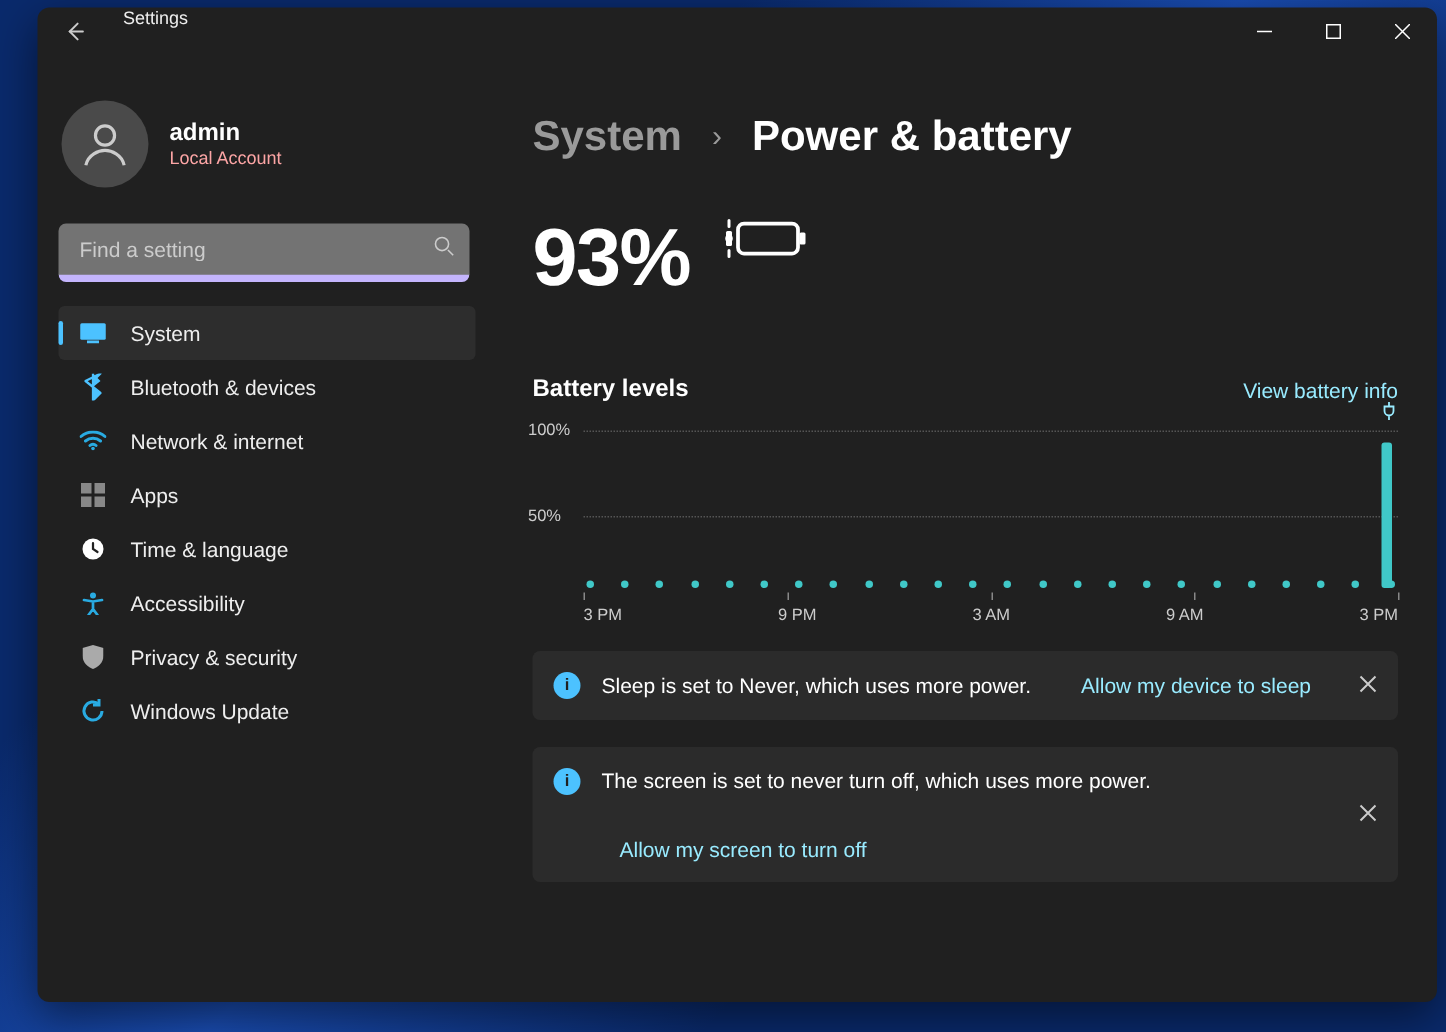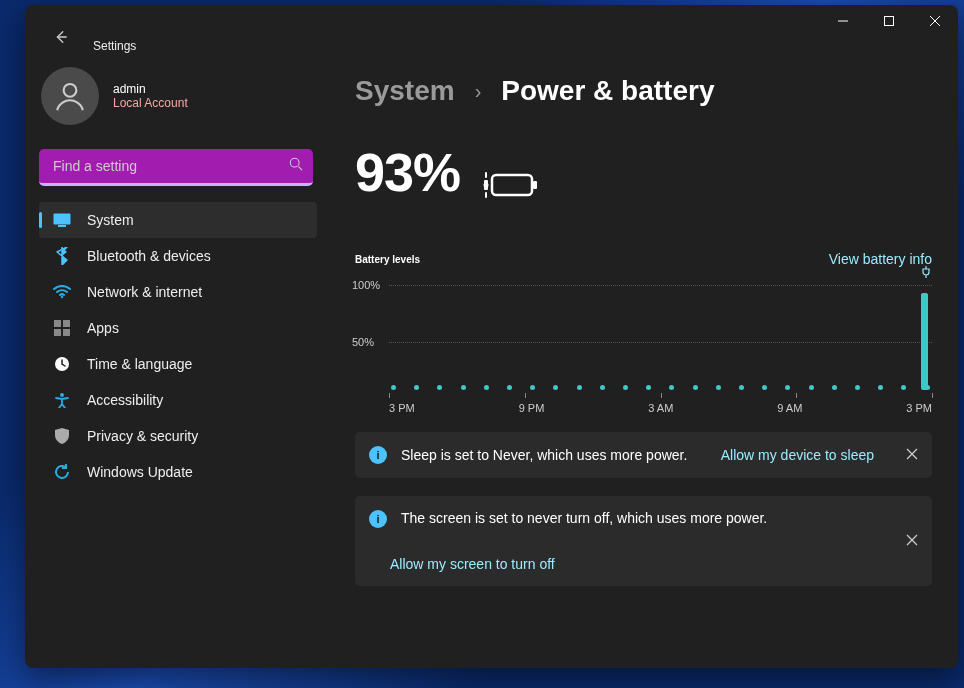--- a/index.html
+++ b/index.html
@@ -1,46 +1,46 @@
 <!DOCTYPE html>
 <html><head>
 <meta charset="utf-8">
 <style>
 html,body{margin:0;padding:0;width:964px;height:688px;font-family:"Segoe UI",Segoe,Arial,sans-serif;background:linear-gradient(135deg,#0a2a6c 0%, #0a2a6c 30%, #1a4db3 50%, #0a2a6c 70%, #0a2a6c 100%);overflow:hidden;color:#fff}
 .window{position:absolute;left:25px;top:5px;width:933px;height:663px;background:#202020;border-radius:8px;box-shadow:0 10px 30px rgba(0,0,0,.5);overflow:hidden}
-.titlebar{height:48px;display:flex;align-items:flex-end;padding-left:20px;position:relative}
+.titlebar{height:48px;display:flex;align-items:flex-start;padding-left:9px;position:relative}
 .back-btn{width:32px;height:32px;display:flex;align-items:center;justify-content:center;color:#ccc;font-size:16px;font-family:"Segoe MDL2 Assets",system-ui;cursor:pointer}
 .app-title{font-size:12px;margin-left:16px;color:#eee}
 .caption-controls{position:absolute;right:0;top:0;height:48px;display:flex}
 .cap-btn{width:46px;height:32px;display:flex;align-items:center;justify-content:center;cursor:pointer}
 .cap-btn svg{stroke:#fff;fill:none}
 .body{display:flex;height:calc(100% - 48px)}
 .sidebar{width:300px;padding:0 8px 0 14px;box-sizing:border-box;display:flex;flex-direction:column;gap:4px}
 .profile{display:flex;align-items:center;gap:14px;padding:14px 6px 20px 2px}
 .avatar{width:58px;height:58px;border-radius:50%;background:#4a4a4a;display:flex;align-items:center;justify-content:center}
 .avatar svg{width:34px;height:34px}
-.profile-name{font-weight:400;font-size:12px}
+.profile-name{font-weight:700;font-size:16px}
 .profile-sub{font-size:12px;color:#fca5a5}
-.search{height:34px;margin:0 4px 12px 0;background:#a21caf;border-bottom:3px solid #c4b5fd;border-radius:5px;display:flex;align-items:center;padding:0 10px 0 12px}
+.search{height:34px;margin:0 4px 12px 0;background:#737373;border-bottom:5px solid #c4b5fd;border-radius:5px;display:flex;align-items:center;padding:0 10px 0 12px}
 .search input{flex:1;background:none;border:0;outline:0;color:#fff;font-size:14px}
 .search input::placeholder{color:#ccc}
 .search .sicon{color:#ccc}
 .nav-item{height:36px;display:flex;align-items:center;gap:16px;padding:0 0 0 14px;border-radius:4px;font-size:14px;color:#eee;cursor:pointer;position:relative}
 .nav-item.sel{background:#2d2d2d}
 .nav-item.sel::before{content:"";position:absolute;left:0;top:10px;width:3px;height:16px;background:#4cc2ff;border-radius:2px}
 .nav-icon{width:18px;display:flex;justify-content:center;font-size:16px}
 .content{flex:1;padding:22px 26px 0 30px;overflow:hidden}
 .crumb{display:flex;align-items:center;gap:20px}
 .crumb-sys{font-size:28px;font-weight:600;color:#9a9a9a}
 .crumb-sep{color:#9a9a9a;font-size:20px}
 .crumb-page{font-size:28px;font-weight:600}
-.batt-row{display:flex;align-items:flex-end;gap:22px;margin-top:34px}
+.batt-row{display:flex;align-items:flex-start;gap:22px;margin-top:34px}
 .batt-pct{font-size:54px;font-weight:600;letter-spacing:-1px}
 .section-row{display:flex;justify-content:space-between;align-items:center;margin-top:48px}
-.section-h{font-size:10px;font-weight:600}
+.section-h{font-size:16px;font-weight:600}
 .link{color:#99ebff;font-size:14px;cursor:pointer}
 .chart{margin-top:18px;position:relative}
 .chart-body{margin-left:34px;height:112px;position:relative;border-top:1px dotted #555}
 .chart-mid{position:absolute;left:0;right:0;top:50%;border-top:1px dotted #555}
 .chart-y{position:absolute;left:-37px;font-size:11px;color:#ccc}
 .chart-y.top{top:-7px}
 .chart-y.mid{top:calc(50% - 7px)}
 .chart-dots{position:absolute;left:0;right:0;bottom:8px;display:flex;justify-content:space-between;padding:0 2px}
 .dot{width:5px;height:5px;background:#40c8c8;border-radius:50%}
 .chart-ticks{position:absolute;left:0;right:0;bottom:0;height:5px}
@@ -48,21 +48,21 @@
 .chart-xlabels{margin-left:34px;display:flex;justify-content:space-between;font-size:11px;color:#ccc;margin-top:4px}
 .bar{position:absolute;right:4px;bottom:8px;width:7px;background:#40c8c8;border-radius:2px}
 .plug-ind{position:absolute;right:0;top:-20px;color:#99ebff;font-size:12px}
 .info-card{background:#2b2b2b;border-radius:5px;margin-top:18px;padding:14px 14px;display:flex;align-items:center;gap:14px;font-size:14px;position:relative}
 .info-card.multiline{flex-wrap:wrap;align-items:flex-start}
 .info-icon{width:18px;height:18px;border-radius:50%;background:#4cc2ff;display:flex;align-items:center;justify-content:center;color:#202020;font-size:11px;font-weight:700;flex-shrink:0}
 .info-text{color:#ffffff}
 .info-link{color:#99ebff;cursor:pointer;margin-left:auto}
 .info-close{color:#ccc;cursor:pointer;margin-left:18px;flex-shrink:0}
 .info-card.multiline .info-close{position:absolute;right:14px;top:50%;transform:translateY(-50%)}
-.info-card.multiline .info-link{margin-left:21px;margin-top:14px;width:100%}
+.info-card.multiline .info-link{margin-left:44px;margin-top:14px;width:100%}
 </style>
 </head>
 <body>
 
 <div class="window">
 
   <div class="titlebar">
     <div class="back-btn">
       <svg width="14" height="14" viewBox="0 0 16 16">
           <path d="M10 2 4 8l6 6" stroke="#ccc" stroke-width="1.5" fill="none" stroke-linecap="round"></path>

